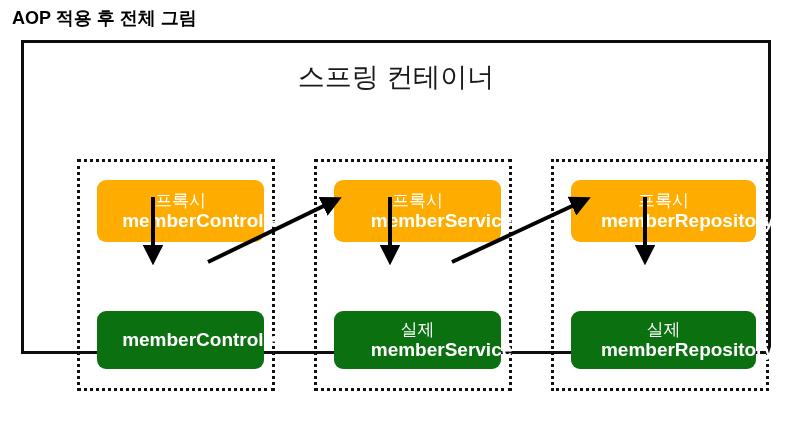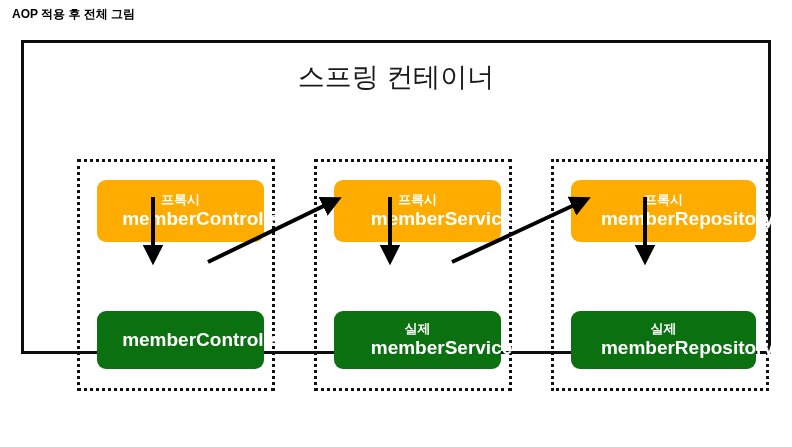--- a/index.html
+++ b/index.html
@@ -14,21 +14,21 @@
     overflow: hidden;
     font-family: "Liberation Sans", sans-serif;
     -webkit-font-smoothing: antialiased;
   }
 
   
   #page-title {
     position: absolute;
     left: 12px;
     top: 6px;
-    font-size: 12px;
+    font-size: 18px;
     font-weight: bold;
     color: #000000;
     letter-spacing: 0px;
     white-space: nowrap;
   }
 
   
   #spring-container {
     position: absolute;
     left: 21px;
@@ -70,22 +70,22 @@
     display: flex;
     flex-direction: column;
     align-items: center;
     justify-content: center;
     color: #ffffff;
     line-height: 1.12;
     text-align: center;
     padding: 0 6px;
   }
   .bean-box .bean-kind {
-    font-size: 13px;
-    font-weight: bold;
+    font-size: 17px;
+    font-weight: normal;
   }
   .bean-box .bean-name {
     font-size: 19px;
     font-weight: bold;
     white-space: nowrap;
     margin-left: 48px;
   }
   .bean-box.single .bean-name { font-size: 19px; }
 
   .proxy-box {

